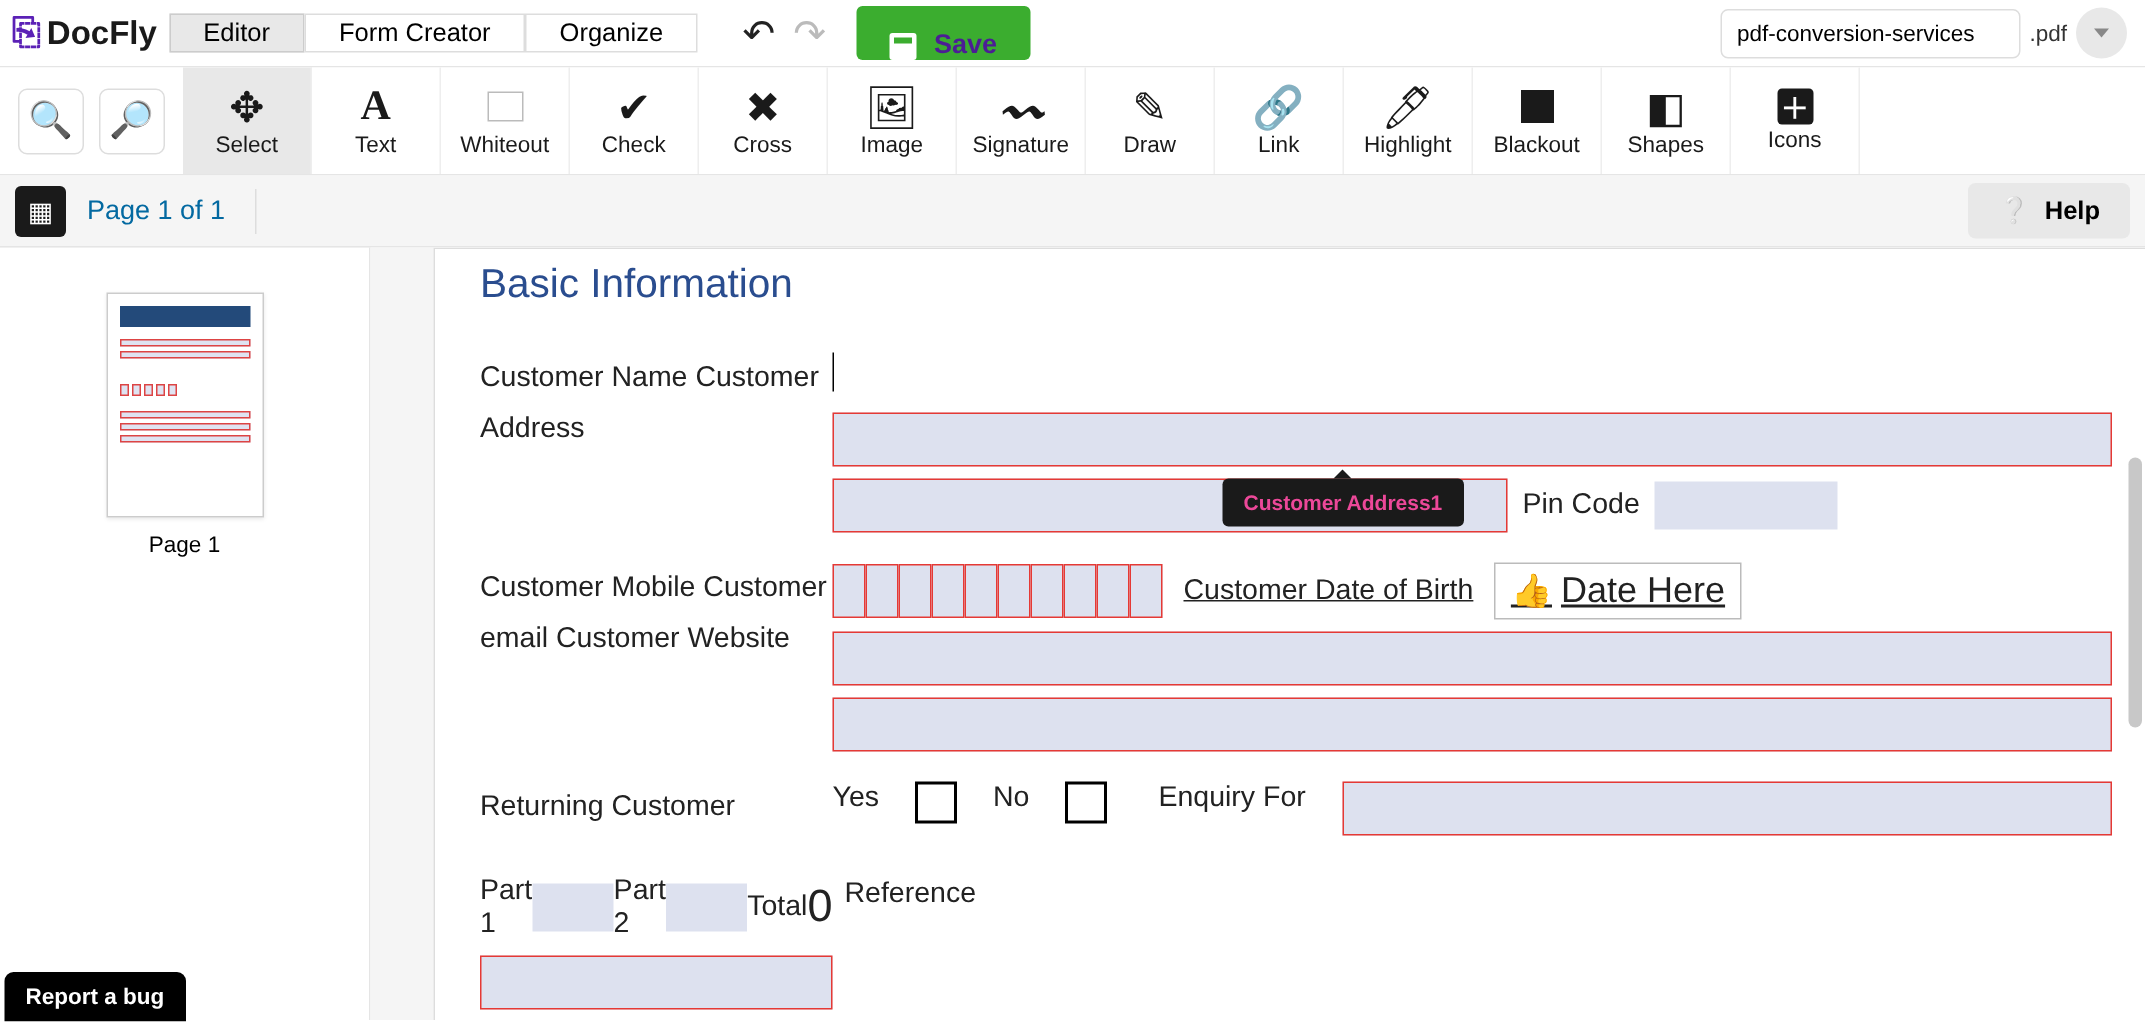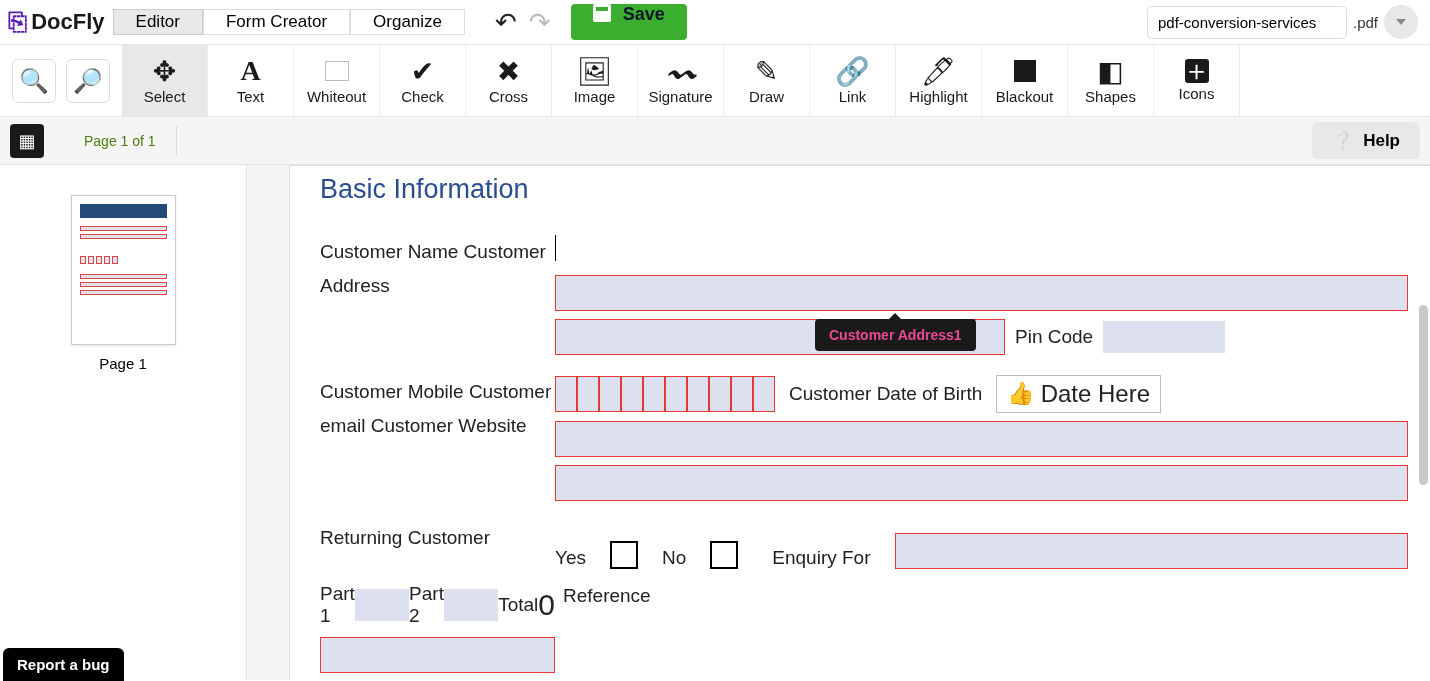--- a/index.html
+++ b/index.html
@@ -7,21 +7,21 @@
   
   
   .header { display: flex; align-items: center; height: 45px; padding-left: 8px; gap: 0; border-bottom: 1px solid #e5e5e5;}
   .logo { display: flex; align-items: center; font-weight: 800; font-size: 22px; color: #1a1a1a; margin-right: 8px; }
   .logo-icon { color: #5b21b6; font-size: 24px; margin-right: 4px; font-weight: bold;}
   .mode-btn { height: 26px; padding: 0 22px; font-size: 17px; background: #fff; border: 1px solid #ddd; display: flex; align-items: center; cursor: pointer; }
   .mode-btn.active { background: #e8e8e8; border-color: #ccc; font-weight: 500;}
   .undo-redo { margin-left: 30px; display: flex; gap: 12px; }
   .ur-btn { font-size: 26px; color: #222; cursor: pointer; display:flex; align-items:center;}
   .ur-btn.disabled { color: #bbb; }
-  .save-btn { margin-left: 20px; background: #3bad2f; color: #0f172a; height: 36px; padding: 0 22px; border-radius: 4px; display: flex; gap: 12px; align-items: flex-start; font-weight: 600; font-size: 18px; cursor:pointer;}
+  .save-btn { margin-left: 20px; background: #3bad2f; color: #4c1d95; height: 36px; padding: 0 22px; border-radius: 4px; display: flex; gap: 12px; align-items: flex-end; font-weight: 600; font-size: 18px; cursor:pointer;}
   .save-icon { width: 18px; height: 18px; background: #fff; border-radius: 2px; display: inline-block; position: relative;}
   .save-icon::after { content:''; position:absolute; top:3px; left:3px; width:12px; height:4px; background:#3bad2f;}
   .filename-wrap { margin-left: auto; display:flex; align-items:center; gap:6px; margin-right:12px;}
   .filename-input { border: 1px solid #ddd; border-radius: 5px; padding: 7px 10px; font-size: 15px; width: 200px;}
   .ext { font-size: 15px; color: #333;}
   .more-btn { width: 34px; height: 34px; border-radius: 50%; background: #e8e8e8; display:flex; align-items:center; justify-content:center; cursor:pointer;}
   .caret { width: 0; height: 0; border-left: 5px solid transparent; border-right: 5px solid transparent; border-top: 6px solid #888; }
 
   
   .toolbar { display:flex; background:#fff; height:72px; border-bottom:1px solid #e5e5e5;}
@@ -31,21 +31,21 @@
   .tool { width:86px; display:flex; flex-direction:column; align-items:center; justify-content:center; gap:2px; cursor:pointer; border-right:1px solid #eee;}
   .tool.active { background:#e8e8e8;}
   .tool .ticon { font-size:28px; color:#1a1a1a; height:30px; display:flex; align-items:center; justify-content:center;}
   .tool .whitebox { width:24px; height:20px; border:1px solid #bbb; background:#fff;}
   .tool .blackbox { width:22px; height:22px; background:#1a1a1a;}
   .tool .tlabel { font-size:15px; color:#1a1a1a;}
 
   
   .subbar { height:48px; background:#f5f5f5; border-bottom:1px solid #e5e5e5; display:flex; align-items:center; padding:0 10px; gap:14px;}
   .grid-btn { width:34px; height:34px; background:#1a1a1a; color:#fff; border-radius:4px; display:flex; align-items:center; justify-content:center; font-size:18px; cursor:pointer;}
-  .pageinfo { font-size:14px; color:#4d7c0f;margin-left:26px; }
+  .pageinfo { font-size:18px; color:#0369a1; }
   .sep { width:1px; height:30px; background:#ddd; margin:0 6px;}
   .help-btn { margin-left:auto; background:#e8e8e8; border-radius:5px; padding:8px 20px; display:flex; gap:10px; align-items:center; font-size:17px; font-weight:600; cursor:pointer;}
 
   
   .body { display:flex; height:515px; }
   .thumbs { width:247px; border-right:1px solid #e5e5e5; display:flex; flex-direction:column; align-items:center; padding-top:30px;}
   .thumb { width:105px; height:150px; background:#fff; border:1px solid #ccc; box-shadow:0 1px 3px rgba(0,0,0,.1); position:relative; }
   .thumb-inner { position:absolute; top:8px; left:8px; right:8px; height:14px; background:#234a7a;}
   .thumb-lines { position:absolute; top:30px; left:8px; right:8px;}
   .thumb-line { height:5px; background:#dfe3f1; border:1px solid #d44; margin-bottom:3px;}
@@ -215,21 +215,21 @@
           <div style="display:flex; gap:10px; align-items:center; margin-top:8px;">
             <div class="field-red" style="width:450px;"></div>
             <span>Pin Code</span>
             <div class="field-plain" style="width:122px;"></div>
           </div>
           <div class="tooltip" style="left:260px; top:44px;">Customer Address1</div>
         </div>
 
         <div class="lbl" style="margin-top:20px;">Customer Mobile  Customer email Customer Website</div>
         <div style="margin-top:20px;">
-          <div style="display:flex; gap:14px; align-items:center;">
+          <div style="display:flex; gap:14px; align-items:center;text-decoration:underline;">
             <div class="segbox">
               <div class="seg"></div>
                 <div class="seg"></div>
                 <div class="seg"></div>
                 <div class="seg"></div>
                 <div class="seg"></div>
                 <div class="seg"></div>
                 <div class="seg"></div>
                 <div class="seg"></div>
                 <div class="seg"></div>
@@ -239,21 +239,21 @@
             <div class="datebox">
               <span class="hand">👍</span>
               <span>Date Here</span>
             </div>
           </div>
           <div class="field-red" style="width:100%; margin-top:8px;"></div>
           <div class="field-red" style="width:100%; margin-top:8px;"></div>
         </div>
 
         <div class="lbl" style="margin-top:20px;">Returning Customer</div>
-        <div style="margin-top:20px; display:flex; gap:24px; align-items:flex-end;">
+        <div style="margin-top:20px; display:flex; gap:24px; align-items:flex-start;">
           <span>Yes</span>
           <span class="checkbox"></span>
           <span>No</span>
           <span class="checkbox"></span>
           <span style="margin-left:10px;">Enquiry For</span>
           <div class="field-red" style="flex:1;"></div>
         </div>
 
         <div style="margin-top:14px; display:flex; gap:0; align-items:center;">
           <span>Part 1</span>

